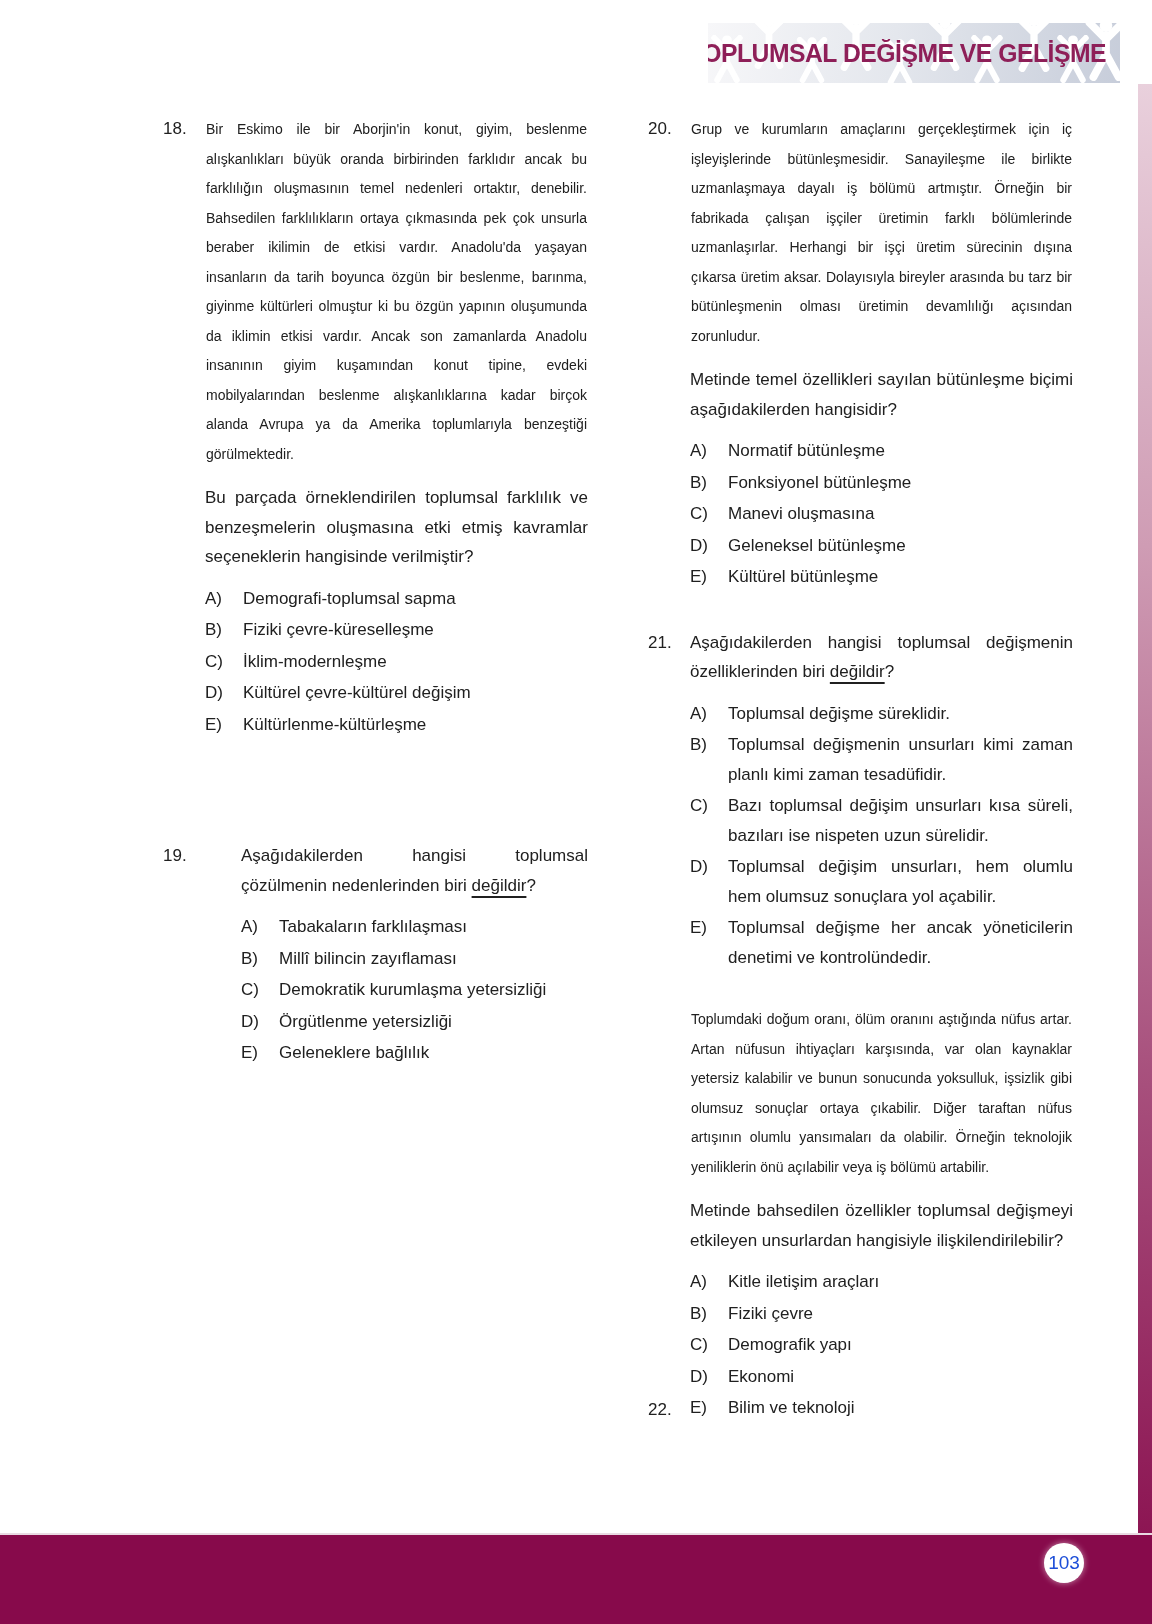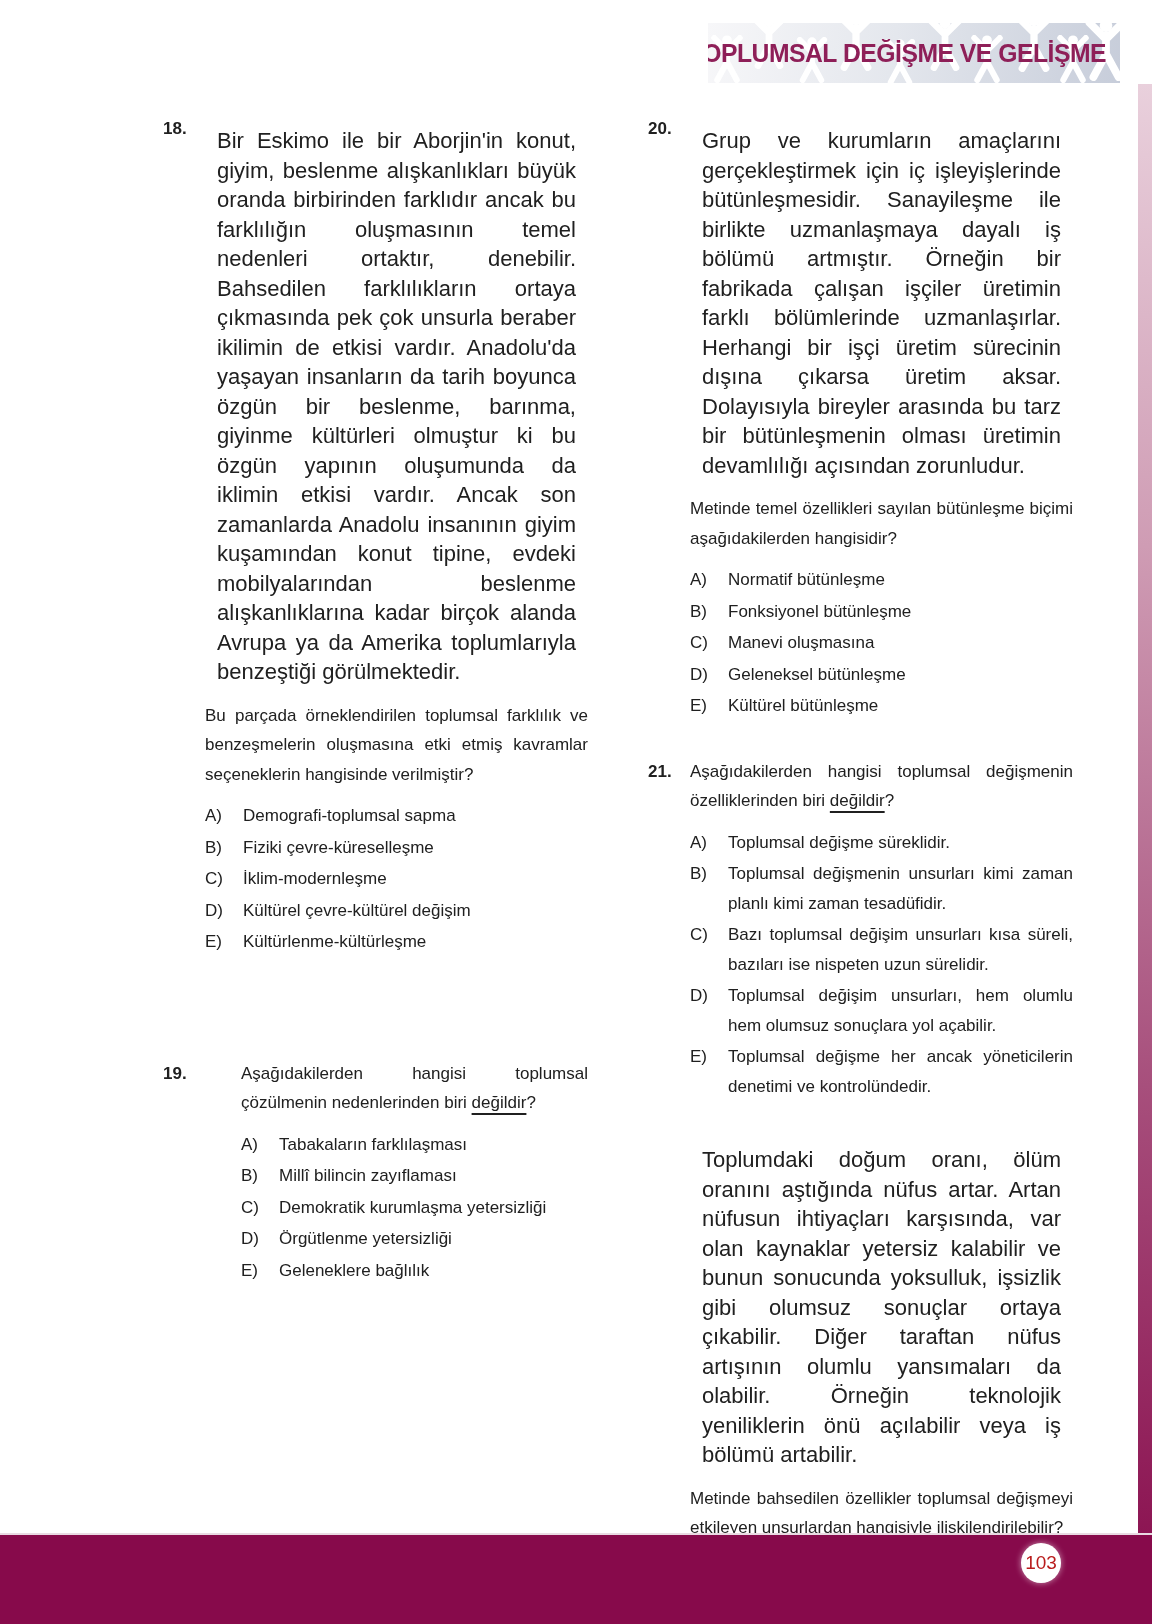--- a/index.html
+++ b/index.html
@@ -40,43 +40,43 @@
   }
 
   
   .footer-bar {
     position: absolute; left: 0; bottom: 0; width: 1152px; height: 91px;
     background: #870a4b;
     border-top: 2px solid #e9dae2;
     box-sizing: border-box;
   }
   .page-circle {
-    position: absolute; left: 1021px; top: 1543px;
+    position: absolute; left: 1044px; top: 1543px;
     width: 40px; height: 40px; border-radius: 50%;
     background: #ffffff;
     box-shadow: 0 0 6px rgba(255,255,255,0.55);
     display: flex; align-items: center; justify-content: center;
-    font-size: 19px; color: #b91c1c;
+    font-size: 19px; color: #1d4ed8;
   }
 
   
   .col { position: absolute; top: 114px; width: 425px; }
   .col-left  { left: 163px; }
   .col-right { left: 648px; }
 
   .question { display: flex; }
   .qnum {
     width: 42px; flex-shrink: 0;
-    font-weight: bold; font-size: 17px; line-height: 29.5px;
+    font-weight: normal; font-size: 17px; line-height: 29.5px;
   }
   .qbody { flex: 1; min-width: 0; }
 
   .para {
-    margin: 12px;
-    font-size: 22px; line-height: 29.5px;
+    margin: 1px;
+    font-size: 14px; line-height: 29.5px;
     text-align: justify;
   }
   .stem {
     margin: 14px 0 0 0;
     font-weight: normal;
     font-size: 17px; line-height: 29.5px;
     text-align: justify;
   }
   .stem.first { margin-top: 0; }
   .u {

